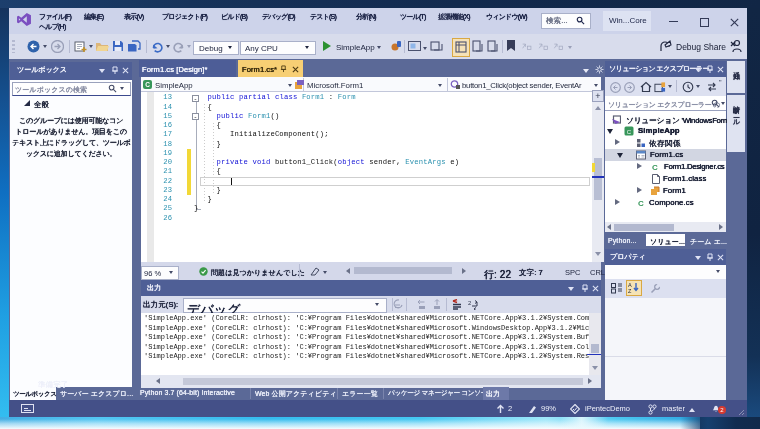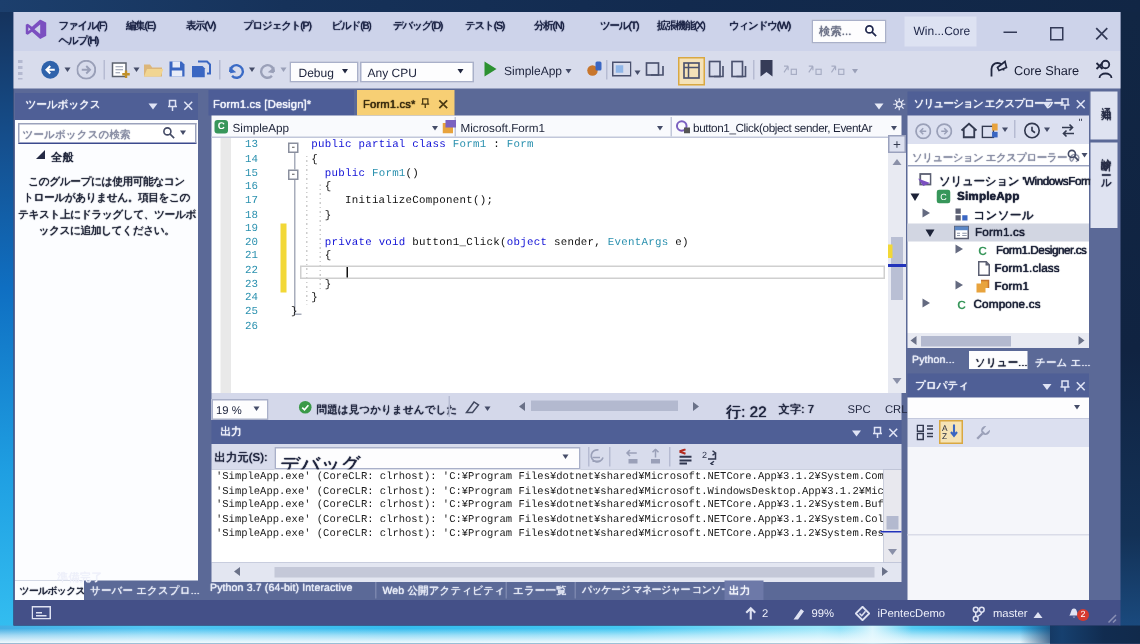--- a/index.html
+++ b/index.html
@@ -149,21 +149,21 @@
       <rect x="32" y="5" width="5" height="5"></rect>
       <path d="M47 8 l4-6 M51 2 v4 M51 2 h-4"></path>
       <rect x="54" y="5" width="5" height="5"></rect>
     </g>
   </svg>
 <div class="a cdn" style="left:568px;top:46px;border-top-color:#9aa0b8"></div>
 <svg class="a" style="left:659px;top:39px" width="14" height="14" viewBox="0 0 14 14">
     <path d="M2 12 L2 7 a4 4 0 0 1 8 0 l0 1" fill="none" stroke="#20263f" stroke-width="1.2"></path>
     <path d="M6 6 l5 -4 l1 4 l-5 2 z" fill="#d8dcec" stroke="#20263f" stroke-width="1.1"></path>
   </svg>
-<div class="a" style="left:676px;top:42px;font-size:8.5px;color:#171c33">Core Share</div>
+<div class="a" style="left:676px;top:42px;font-size:8.5px;color:#171c33">Debug Share</div>
 <svg class="a" style="left:729px;top:39px" width="13" height="14" viewBox="0 0 13 14">
     <circle cx="8" cy="4" r="2.5" fill="none" stroke="#20263f" stroke-width="1.2"></circle>
     <path d="M4 13 c0 -4 8 -4 8 0 M2 3 l4 4 M6 3 l-4 4" fill="none" stroke="#20263f" stroke-width="1.2"></path>
   </svg>
 
 <div class="a ttl jp" style="left:10px;top:62px;width:121.5px;height:18px"><span style="margin-left:7px">ツールボックス</span></div>
 <div class="a" style="left:99px;top:69px;border-left:3px solid transparent;border-right:3px solid transparent;border-top:4px solid #dfe3f5"></div>
 <svg class="a" style="left:111px;top:66px" width="8" height="9" viewBox="0 0 8 9">
     <path d="M2 1 h4 v4 h-4 z M1 5 h6 M4 5 v3" stroke="#dfe3f5" stroke-width="1" fill="none"></path>
   </svg>
@@ -249,21 +249,21 @@
 <div class="a" style="left:592px;top:92px;width:12px;height:170px;background:#e8eaf2"></div>
 <div class="a" style="left:592px;top:90px;width:12px;height:12px;background:#dde1f0;border:1px solid #9aa1bd;box-sizing:border-box;font-size:9px;line-height:10px;text-align:center;color:#333a50">+</div>
 <div class="a" style="left:595px;top:106px;border-left:3px solid transparent;border-right:3px solid transparent;border-bottom:4px solid #8a90a8"></div>
 <div class="a" style="left:594px;top:158px;width:8px;height:42px;background:#b9bfd4"></div>
 <div class="a" style="left:592px;top:163px;width:3px;height:9px;background:#f2d837"></div>
 <div class="a" style="left:592px;top:176px;width:12px;height:1.5px;background:#2233bb"></div>
 <div class="a" style="left:595px;top:252px;border-left:3px solid transparent;border-right:3px solid transparent;border-top:4px solid #8a90a8"></div>
 
 <div class="a" style="left:141px;top:262px;width:460px;height:18px;background:#d4d8ea"></div>
 <div class="a wbox" style="left:141px;top:266px;width:36px;height:12px"></div>
-<div class="a" style="left:144px;top:268.5px;font-size:7.5px;color:#20263f">19 %</div>
+<div class="a" style="left:144px;top:268.5px;font-size:7.5px;color:#20263f">96 %</div>
 <div class="a cdn" style="left:169px;top:271px"></div>
 <svg class="a" style="left:199px;top:267px" width="9" height="9" viewBox="0 0 9 9">
     <circle cx="4.5" cy="4.5" r="4.2" fill="#3a9948"></circle>
     <path d="M2.5 4.7 L4 6.2 L6.6 3.2" stroke="#fff" stroke-width="1.1" fill="none"></path>
   </svg>
 <div class="a jp" style="left:211px;top:268px;font-size:7px;color:#20263f">問題は見つかりませんでした</div>
 <div class="a sep" style="left:299px;top:264px;height:14px"></div>
 <svg class="a" style="left:310px;top:267px" width="10" height="9" viewBox="0 0 10 9">
     <path d="M1 8 L6 1 l3 2 L5 8 z" fill="none" stroke="#41485f" stroke-width="1"></path>
   </svg>
@@ -394,21 +394,21 @@
       <rect x="0.5" y="0.5" width="9" height="9" rx="1.5" fill="#37965a"></rect>
       <text x="5" y="7.5" font-size="6" fill="#fff" text-anchor="middle" font-family="Liberation Sans">C</text>
     </svg>
  <div class="a jp" style="left:33px;top:15.4px;font-weight:bold">SimpleApp</div>
  <div class="a" style="left:10px;top:28.3px;border-top:3.5px solid transparent;border-bottom:3.5px solid transparent;border-left:5px solid #646a80"></div>
  <svg class="a" style="left:31px;top:27.3px" width="10" height="10" viewBox="0 0 10 10">
       <rect x="1" y="1" width="3.5" height="3.5" fill="#5b5f72"></rect>
       <rect x="5.5" y="5.5" width="3.5" height="3.5" fill="#3a66c2"></rect>
       <rect x="1" y="5.5" width="3.5" height="3.5" fill="#5b5f72"></rect>
     </svg>
- <div class="a jp" style="left:44px;top:27.2px">コンソール</div>
+ <div class="a jp" style="left:44px;top:27.2px">依存関係</div>
  <div class="a" style="left:12px;top:42.1px;border-left:3.5px solid transparent;border-right:3.5px solid transparent;border-top:5px solid #1d2338"></div>
  <svg class="a" style="left:31px;top:39.1px" width="10" height="10" viewBox="0 0 10 10">
       <rect x="0.5" y="1" width="9" height="8" fill="#fff" stroke="#5b5f72" stroke-width="1"></rect>
       <rect x="0.5" y="1" width="9" height="2.5" fill="#5b87c6"></rect>
       <path d="M2 5.5 h2 M2 7 h2 M5.5 5.5 h3 M5.5 7 h3" stroke="#9098ab" stroke-width="0.7"></path>
     </svg>
  <div class="a jp" style="left:45px;top:39px">Form1.cs</div>
  <div class="a" style="left:32px;top:52.2px;border-top:3.5px solid transparent;border-bottom:3.5px solid transparent;border-left:5px solid #646a80"></div>
  <svg class="a" style="left:45px;top:51.2px" width="10" height="10" viewBox="0 0 10 10">
       <text x="5" y="8" font-size="8" fill="#37965a" text-anchor="middle" font-family="Liberation Sans" font-weight="bold">C</text>

